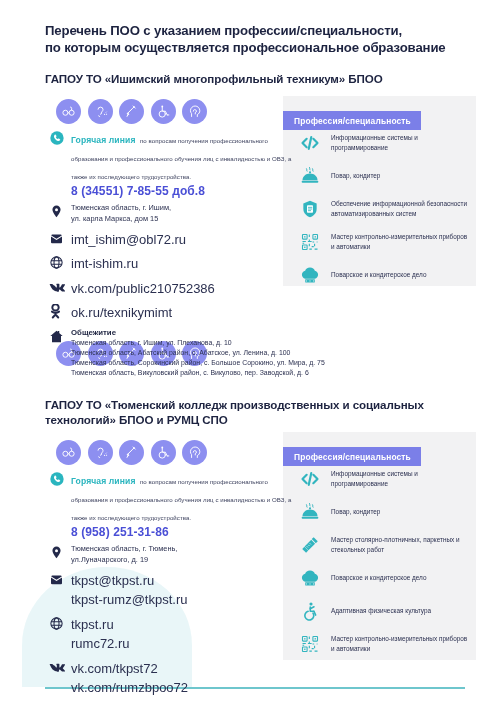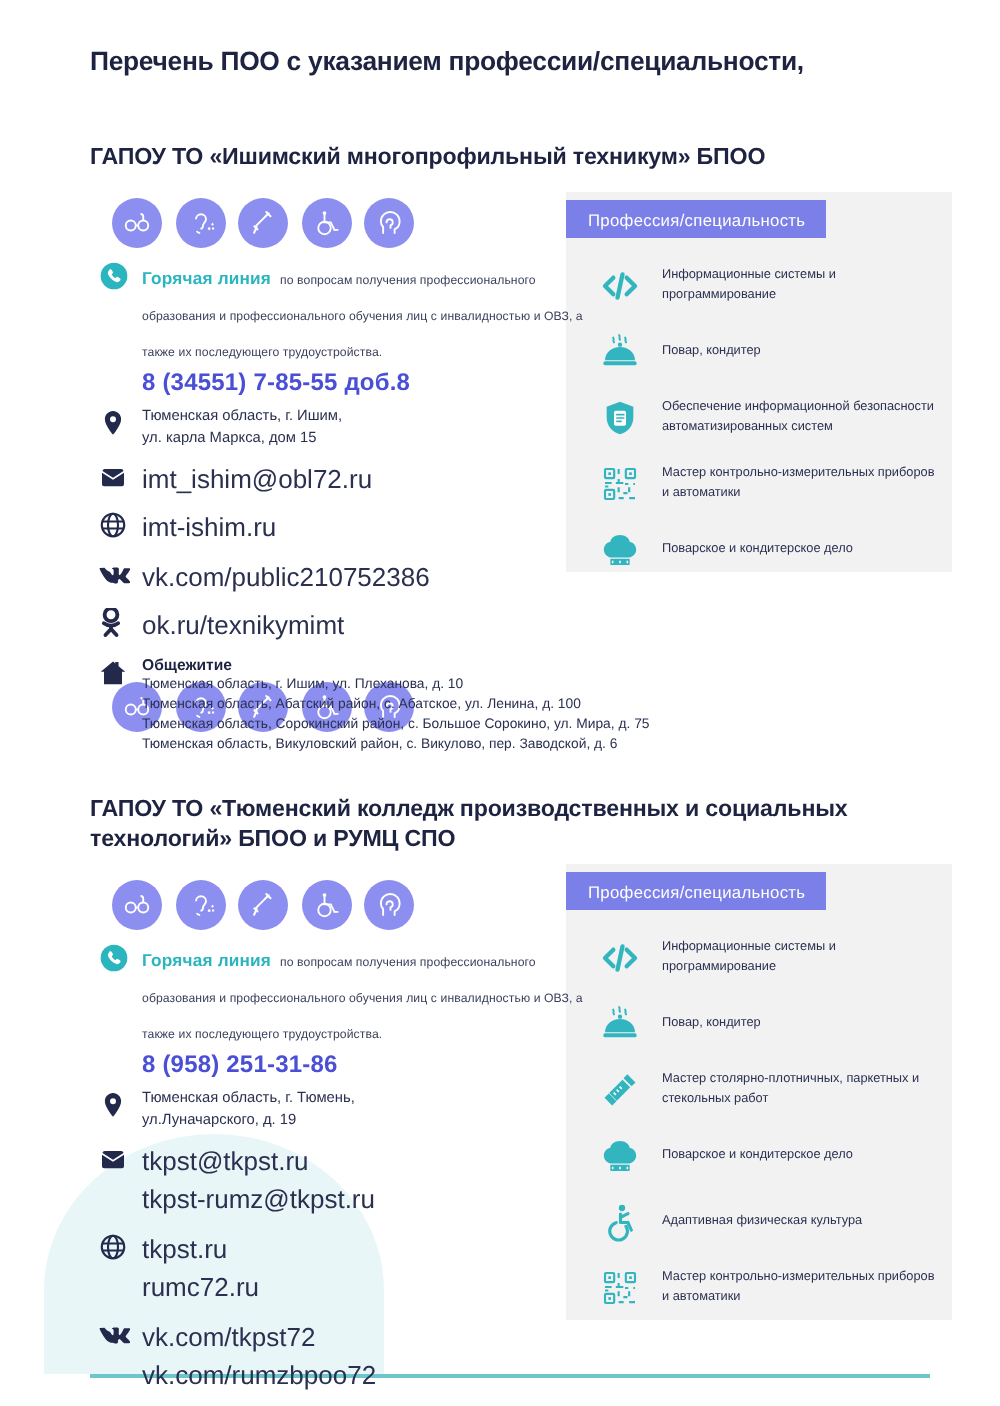--- a/index.html
+++ b/index.html
@@ -73,23 +73,23 @@
   .dorm-title { color:#1d2340; font-size:7.8px; font-weight:bold; margin-bottom:1px; }
   .dorm-line { color:#2b3050; font-size:6.9px; line-height:1.46; white-space:nowrap; }
 
   
   .prof-panel {
     position:absolute; background:#f2f2f3; z-index:2;
   }
   #prof-panel-1 { left:283px; top:96px; width:193px; height:190px; }
   #prof-panel-2 { left:283px; top:432px; width:193px; height:228px; }
   .prof-badge {
-    position:absolute; left:0; top:4px;
+    position:absolute; left:0; top:15px;
     background:#7b7fe8; color:#fff;
-    font-size:8.4px; font-weight:normal; letter-spacing:.15px;
+    font-size:8.4px; font-weight:bold; letter-spacing:.15px;
     padding:4.5px 10px 4.5px 11px;
   }
   .prof-list { position:absolute; left:12px; top:34px; right:6px; }
   .prof-item { display:flex; align-items:center; margin-bottom:7px; min-height:26px; }
   .prof-ico {
     width:30px; min-width:30px; display:flex; align-items:center; justify-content:center;
   }
   .prof-label {
     font-size:6.4px; line-height:1.52; color:#2b3050; padding-left:6px;
   }
@@ -97,20 +97,21 @@
 </head>
 <body>
 
 <div class="page">
 
   <div class="deco-arc"></div>
   <div class="deco-rule"></div>
 
   <div class="main-title">
     <div>Перечень ПОО с указанием профессии/специальности,</div>
+    <div>по которым осуществляется профессиональное образование</div>
   </div>
 
   <div class="org-title" id="org1-title">ГАПОУ ТО «Ишимский многопрофильный техникум» БПОО</div>
 
   <div class="org-title" id="org2-title">ГАПОУ ТО «Тюменский колледж производственных и социальных технологий» БПОО и РУМЦ СПО</div>
 
   <div class="acc-row" id="acc-row-1">
       <div class="acc-icon" title="Нарушение зрения">
         <svg width="15" height="15" viewBox="0 0 24 24" fill="none" stroke="#ffffff" stroke-width="1.5">
           <circle cx="7" cy="14" r="4"></circle>

